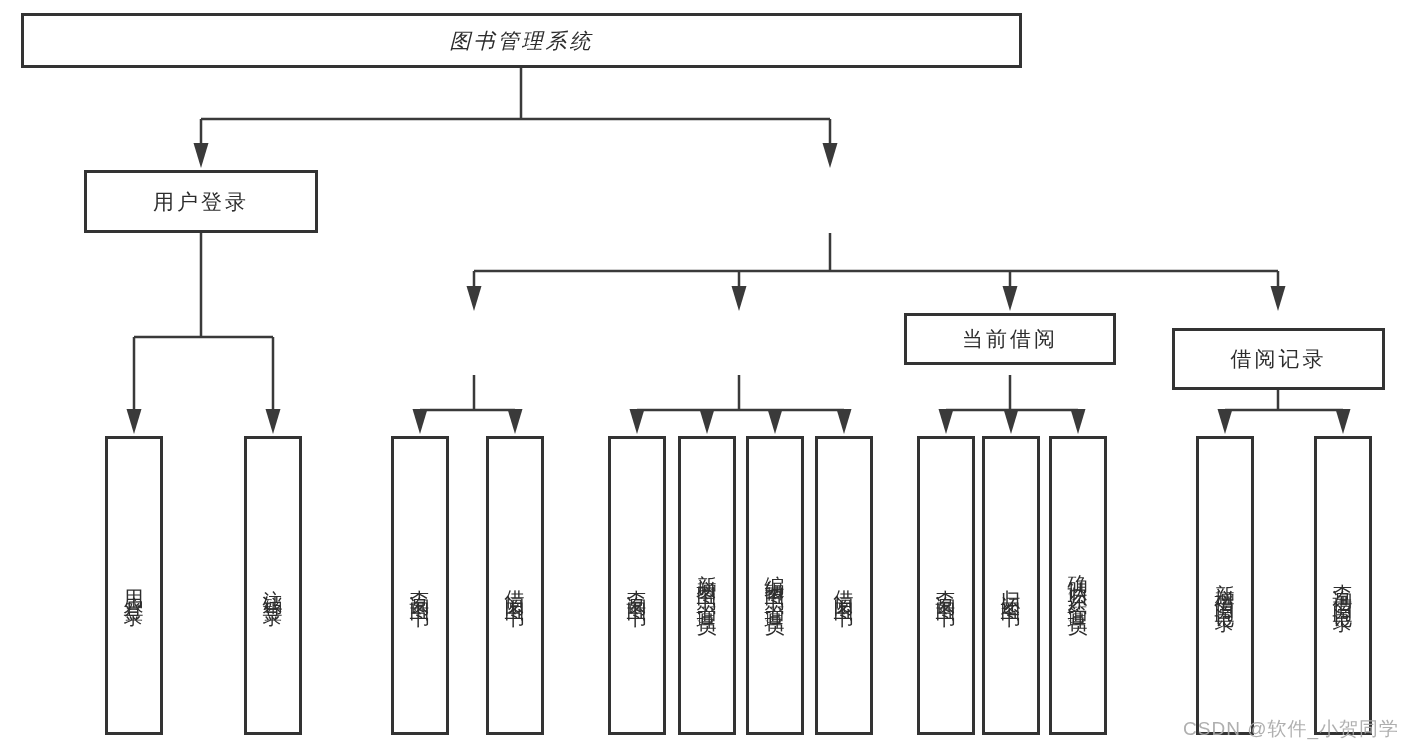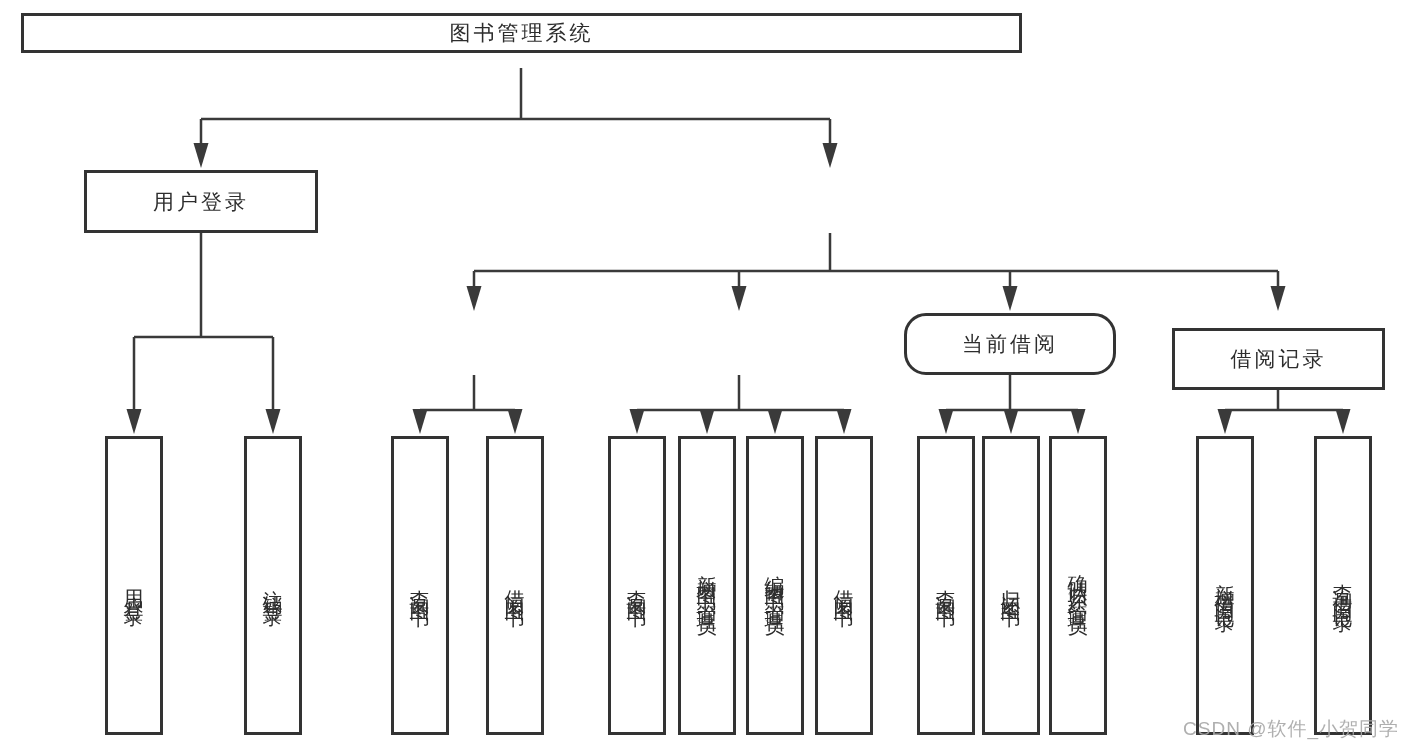--- a/index.html
+++ b/index.html
@@ -87,25 +87,25 @@
       <polygon points="767.5,409 782.5,409 775,434"></polygon>
       <polygon points="836.5,409 851.5,409 844,434"></polygon>
       <polygon points="938.5,409 953.5,409 946,434"></polygon>
       <polygon points="1003.5,409 1018.5,409 1011,434"></polygon>
       <polygon points="1070.5,409 1085.5,409 1078,434"></polygon>
       <polygon points="1217.5,409 1232.5,409 1225,434"></polygon>
       <polygon points="1335.5,409 1350.5,409 1343,434"></polygon>
     </g>
   </svg>
 
-  <div class="node h" style="left:21px; top:13px; width:1001px; height:40px;">图书管理系统</div>
+  <div class="node h" style="left:21px; top:13px; width:1001px; height:55px;font-style:italic;">图书管理系统</div>
 
   <div class="node h" style="left:84px; top:170px; width:234px; height:63px;">用户登录</div>
 
-  <div class="node h" style="left:904px; top:313px; width:212px; height:62px;border-radius:22px;">当前借阅</div>
+  <div class="node h" style="left:904px; top:313px; width:212px; height:52px;">当前借阅</div>
   <div class="node h" style="left:1172px; top:328px; width:213px; height:62px;">借阅记录</div>
 
   <div class="node v" style="left:105px;">
     <span class="vt">用户登录</span>
   </div>
   <div class="node v" style="left:244px;">
     <span class="vt">注销登录</span>
   </div>
 
   <div class="node v" style="left:391px;">

